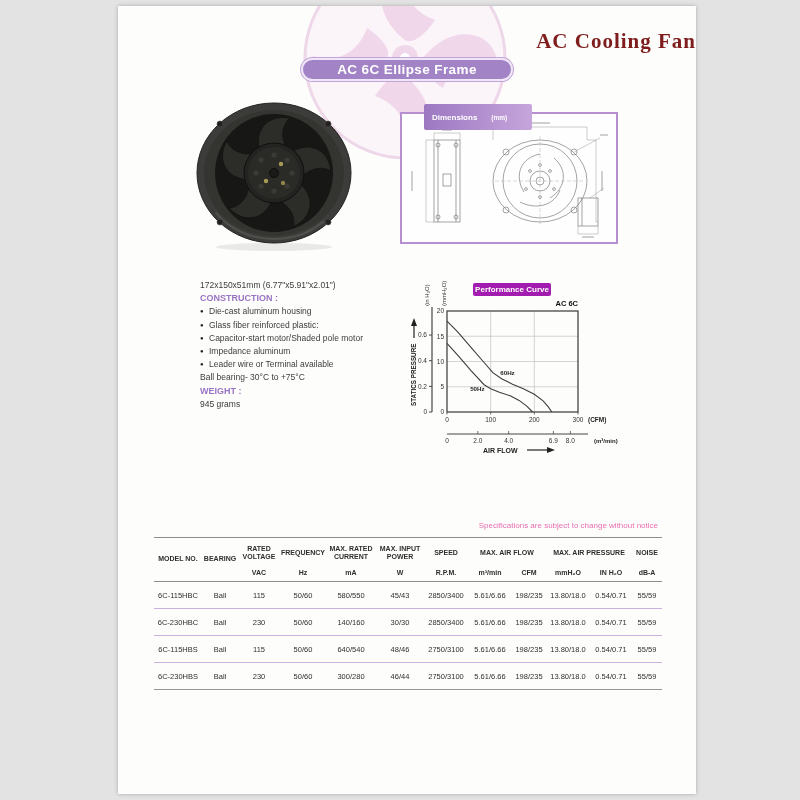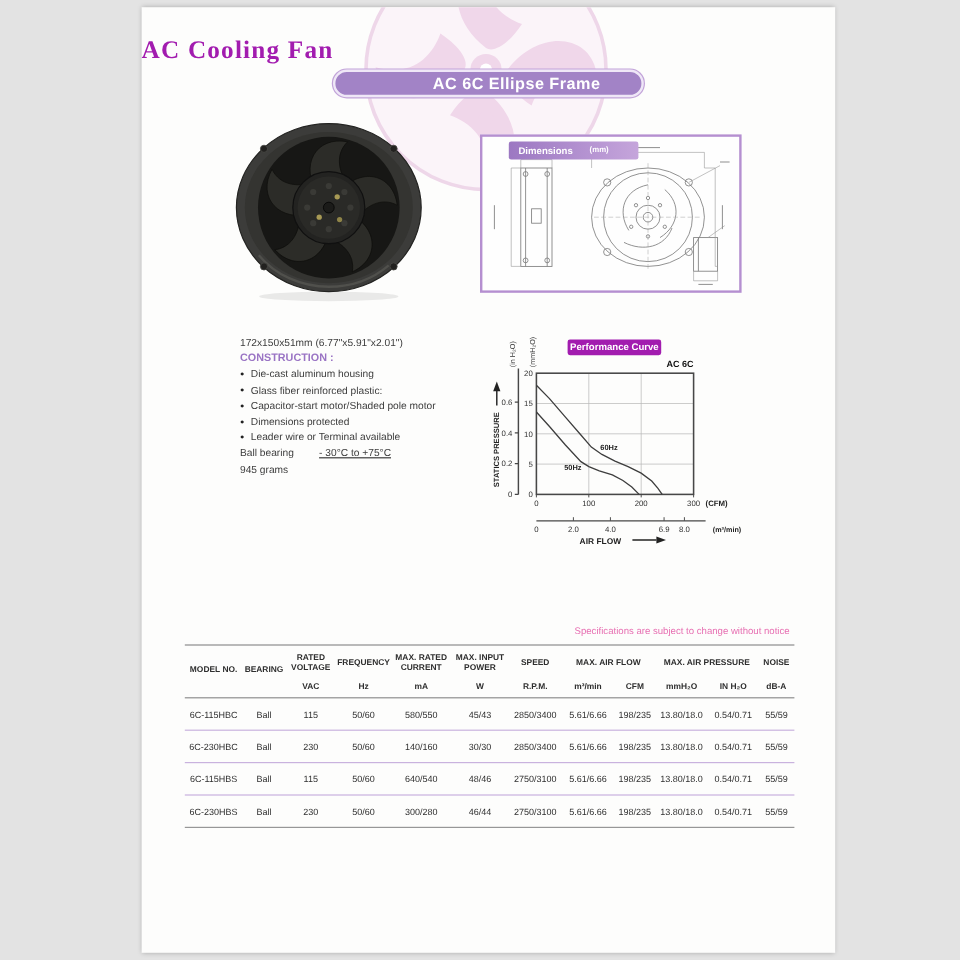--- a/index.html
+++ b/index.html
@@ -1,46 +1,46 @@
 <!DOCTYPE html>
 <html><head>
 <meta charset="utf-8">
 <style>
   html,body{margin:0;padding:0;width:800px;height:800px;background:#e3e3e3;
     font-family:"Liberation Sans","DejaVu Sans",sans-serif;overflow:hidden;}
   .sheet{position:absolute;left:118px;top:6px;width:578px;height:788px;
     background:#fdfdfc;overflow:hidden;box-shadow:0 0 4px rgba(0,0,0,.25);}
   
   .wm{position:absolute;left:177px;top:-58px;width:220px;height:220px;}
-  .title{position:absolute;top:23px;left:0;width:100%;text-align:left;
+  .title{position:absolute;top:23px;left:0;width:100%;text-align:right;
     font-family:"Liberation Serif","DejaVu Serif",serif;font-weight:700;
-    font-size:21px;letter-spacing:1px;color:#a21caf;}
+    font-size:21px;letter-spacing:1px;color:#7f1d1d;}
   .model-badge{position:absolute;top:52px;left:50%;transform:translateX(-50%);
     width:208px;height:19px;background:#a283c6;border:2px solid #efe7f7;
     box-shadow:0 0 0 1px #c2a4d9;border-radius:12px;color:#fff;
     font-weight:700;font-size:13.5px;letter-spacing:.4px;
-    display:flex;align-items:center;justify-content:center;padding-left:47px;}
+    display:flex;align-items:center;justify-content:center;}
   
   .photo{position:absolute;left:77px;top:95px;width:158px;height:152px;}
   
   .dimbox{position:absolute;left:282px;top:106px;width:214px;height:128px;
     border:2px solid #b58fd0;background:#fefefe;}
-  .dimbadge{position:absolute;left:306px;top:98px;width:108px;height:15px;
+  .dimbadge{position:absolute;left:306px;top:98px;width:108px;height:26px;
     background:linear-gradient(90deg,#9c78c2,#c5a5db);border-radius:2px;
-    color:#fff;display:flex;align-items:center;z-index:3;margin-top:14px;}
+    color:#fff;display:flex;align-items:center;z-index:3;}
   .dimbadge .b1{font-size:8px;font-weight:700;margin-left:8px;}
   .dimbadge .b2{font-size:6.5px;font-weight:700;margin-left:14px;}
   .dimsvg{position:absolute;left:0;top:0;}
   
   .details{position:absolute;left:82px;top:273px;width:215px;font-size:8.5px;
     color:#3c3c3c;}
   .d-line,.d-head{height:13.2px;line-height:13.2px;white-space:nowrap;}
   .d-head{color:#9a74c4;font-weight:700;font-size:9px;}
   .blt{display:inline-block;width:9px;font-size:6px;vertical-align:1px;color:#222;}
-  .tval{margin-left:21px;text-decoration:underline;}
+  .tval{}
   
   .chart{position:absolute;left:287px;top:272px;width:255px;height:185px;}
   .perfbadge{position:absolute;left:68px;top:5px;width:78px;height:13px;
     background:#a21caf;border-radius:2px;color:#fff;font-size:8px;font-weight:700;
     display:flex;align-items:center;justify-content:center;z-index:2;}
   #perf-svg{position:absolute;left:0;top:0;}
   #perf-svg text{font-family:"Liberation Sans","DejaVu Sans",sans-serif;}
   
   .spec-badge{position:absolute;left:38px;top:505px;width:114px;height:21px;
     background:#a081c5;border:2px solid #eadff5;box-shadow:0 0 0 1px #bf9fd8;
@@ -199,23 +199,24 @@
       </g>
     </svg>
   </div>
 
   <div class="details">
     <div class="d-line">172x150x51mm (6.77"x5.91"x2.01")</div>
     <div class="d-head">CONSTRUCTION :</div>
     <div class="d-line"><span class="blt">●</span><span>Die-cast aluminum housing</span></div>
     <div class="d-line"><span class="blt">●</span><span>Glass fiber reinforced plastic:</span></div>
     <div class="d-line"><span class="blt">●</span><span>Capacitor-start motor/Shaded pole motor</span></div>
-    <div class="d-line"><span class="blt">●</span><span>Dimensions protected</span></div>
+    <div class="d-line"><span class="blt">●</span><span>Impedance aluminum</span></div>
     <div class="d-line"><span class="blt">●</span><span>Leader wire or Terminal available</span></div>
     <div class="d-line"><span>Ball bearing</span><span class="tval">- 30°C to +75°C</span></div>
+    <div class="d-head">WEIGHT :</div>
     <div class="d-line">945 grams</div>
   </div>
 
   <div class="chart">
     <div class="perfbadge">Performance Curve</div>
     <svg id="perf-svg" width="255" height="185" viewBox="0 0 255 185">
         <line x1="85.66666666666666" y1="33" x2="85.66666666666666" y2="134" stroke="#b8b8b8" stroke-width="0.6"></line>
         <line x1="129.33333333333331" y1="33" x2="129.33333333333331" y2="134" stroke="#b8b8b8" stroke-width="0.6"></line>
         <line x1="42" y1="108.75" x2="173" y2="108.75" stroke="#b8b8b8" stroke-width="0.6"></line>
         <line x1="42" y1="83.5" x2="173" y2="83.5" stroke="#b8b8b8" stroke-width="0.6"></line>

